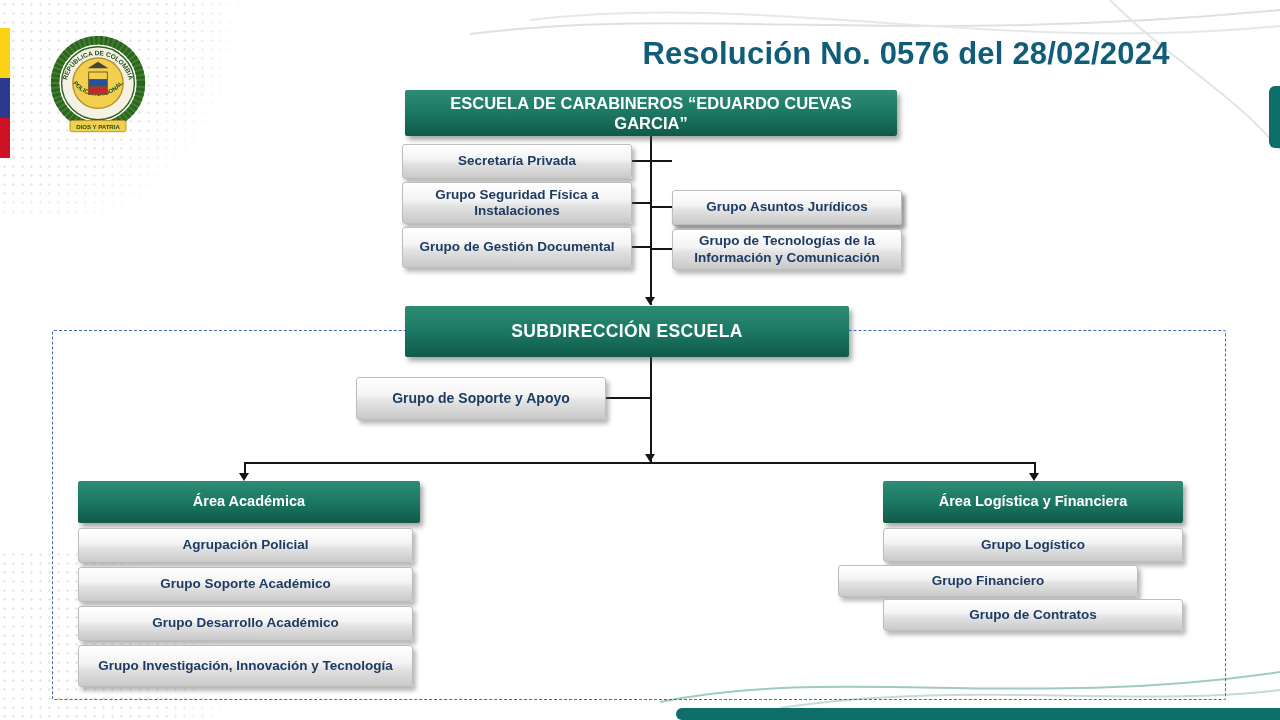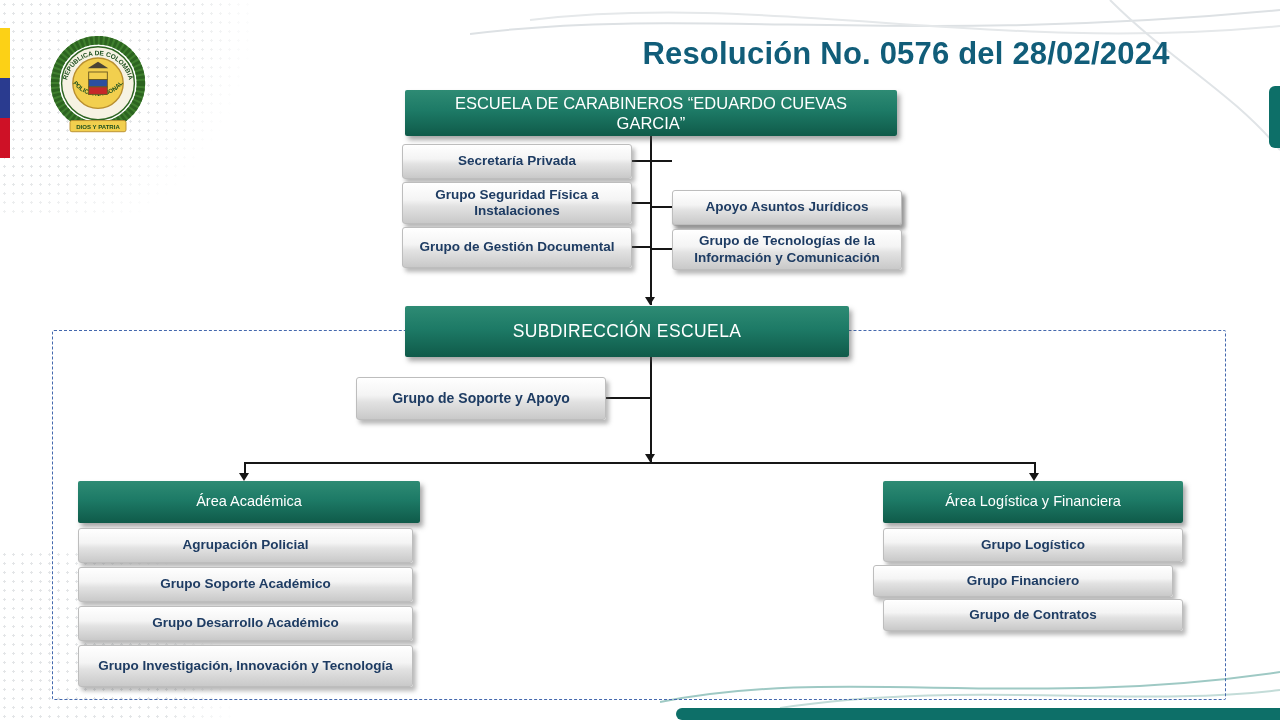--- a/index.html
+++ b/index.html
@@ -70,21 +70,21 @@
   .a-dr{left:1029px;top:473px;}
 
   
   .box{
     position:absolute;z-index:3;box-sizing:border-box;
     display:flex;align-items:center;justify-content:center;
     text-align:center;padding:12px 10px;line-height:1.22;
   }
   .tbox{
     background:linear-gradient(180deg,#2e8b74 0%,#1d7a66 45%,#0f5a49 100%);
-    color:#ffffff;font-weight:normal;border-radius:2px;
+    color:#ffffff;font-weight:bold;border-radius:2px;
     box-shadow:3px 4px 5px rgba(80,80,80,.5);
   }
   .gbox{
     background:linear-gradient(180deg,#ffffff 0%,#f4f4f4 42%,#e2e2e2 58%,#c9c9c9 100%);
     border:1px solid #bdbdbd;border-radius:3px;
     box-shadow:3px 4px 4px rgba(100,100,100,.45), inset 0 1px 0 #ffffff;
     color:#1e3c63;font-weight:bold;font-size:13.5px;
   }
   .b-root{left:405px;top:90px;width:492px;height:46px;font-size:16.5px;padding:2px 45px;}
   .b-subdir{left:405px;top:306px;width:444px;height:51px;font-size:17.5px;letter-spacing:.4px;}
@@ -95,21 +95,21 @@
   .b-sr1{left:672px;top:190px;width:230px;height:35px;}
   .b-sr2{left:672px;top:229px;width:230px;height:41px;}
   .b-sup{left:333px;top:377px;width:250px;height:43px;font-size:14px;margin-left:23px;}
   .b-aa-h{left:78px;top:481px;width:342px;height:42px;font-size:14.5px;}
   .b-aa0{left:78px;top:528px;width:335px;height:35px;}
   .b-aa1{left:78px;top:567px;width:335px;height:35px;}
   .b-aa2{left:78px;top:606px;width:335px;height:35px;}
   .b-aa3{left:78px;top:645px;width:335px;height:42px;}
   .b-al-h{left:883px;top:481px;width:300px;height:42px;font-size:14.5px;}
   .b-al0{left:883px;top:528px;width:300px;height:34px;}
-  .b-al1{left:873px;top:565px;width:300px;height:32px;}
+  .b-al1{left:838px;top:565px;width:300px;height:32px;}
   .b-al2{left:883px;top:599px;width:300px;height:32px;}
 </style>
 </head>
 <body>
 
 <div class="stage">
 
   <div class="dots dots-tl"></div>
   <div class="dots dots-bl"></div>
 
@@ -176,21 +176,21 @@
   <div class="arr arr-left a-sup"></div>
   <div class="arr arr-down a-dl"></div>
   <div class="arr arr-down a-dr"></div>
 
   <div class="box tbox b-root">ESCUELA DE CARABINEROS “EDUARDO CUEVAS GARCIA”</div>
 
   <div class="box gbox b-sl0">Secretaría Privada</div>
   <div class="box gbox b-sl1">Grupo Seguridad Física a Instalaciones</div>
   <div class="box gbox b-sl2">Grupo de Gestión Documental</div>
   <div class="box gbox b-sr0">Grupo Planeación</div>
-  <div class="box gbox b-sr1">Apoyo Asuntos Jurídicos</div>
+  <div class="box gbox b-sr1">Grupo Asuntos Jurídicos</div>
   <div class="box gbox b-sr2">Grupo de Tecnologías de la Información y Comunicación</div>
 
   <div class="box tbox b-subdir">SUBDIRECCIÓN ESCUELA</div>
 
   <div class="box gbox b-sup">Grupo de Soporte y Apoyo</div>
 
   <div class="box tbox b-aa-h">Área Académica</div>
   <div class="box gbox b-aa0">Agrupación Policial</div>
   <div class="box gbox b-aa1">Grupo Soporte Académico</div>
   <div class="box gbox b-aa2">Grupo Desarrollo Académico</div>

